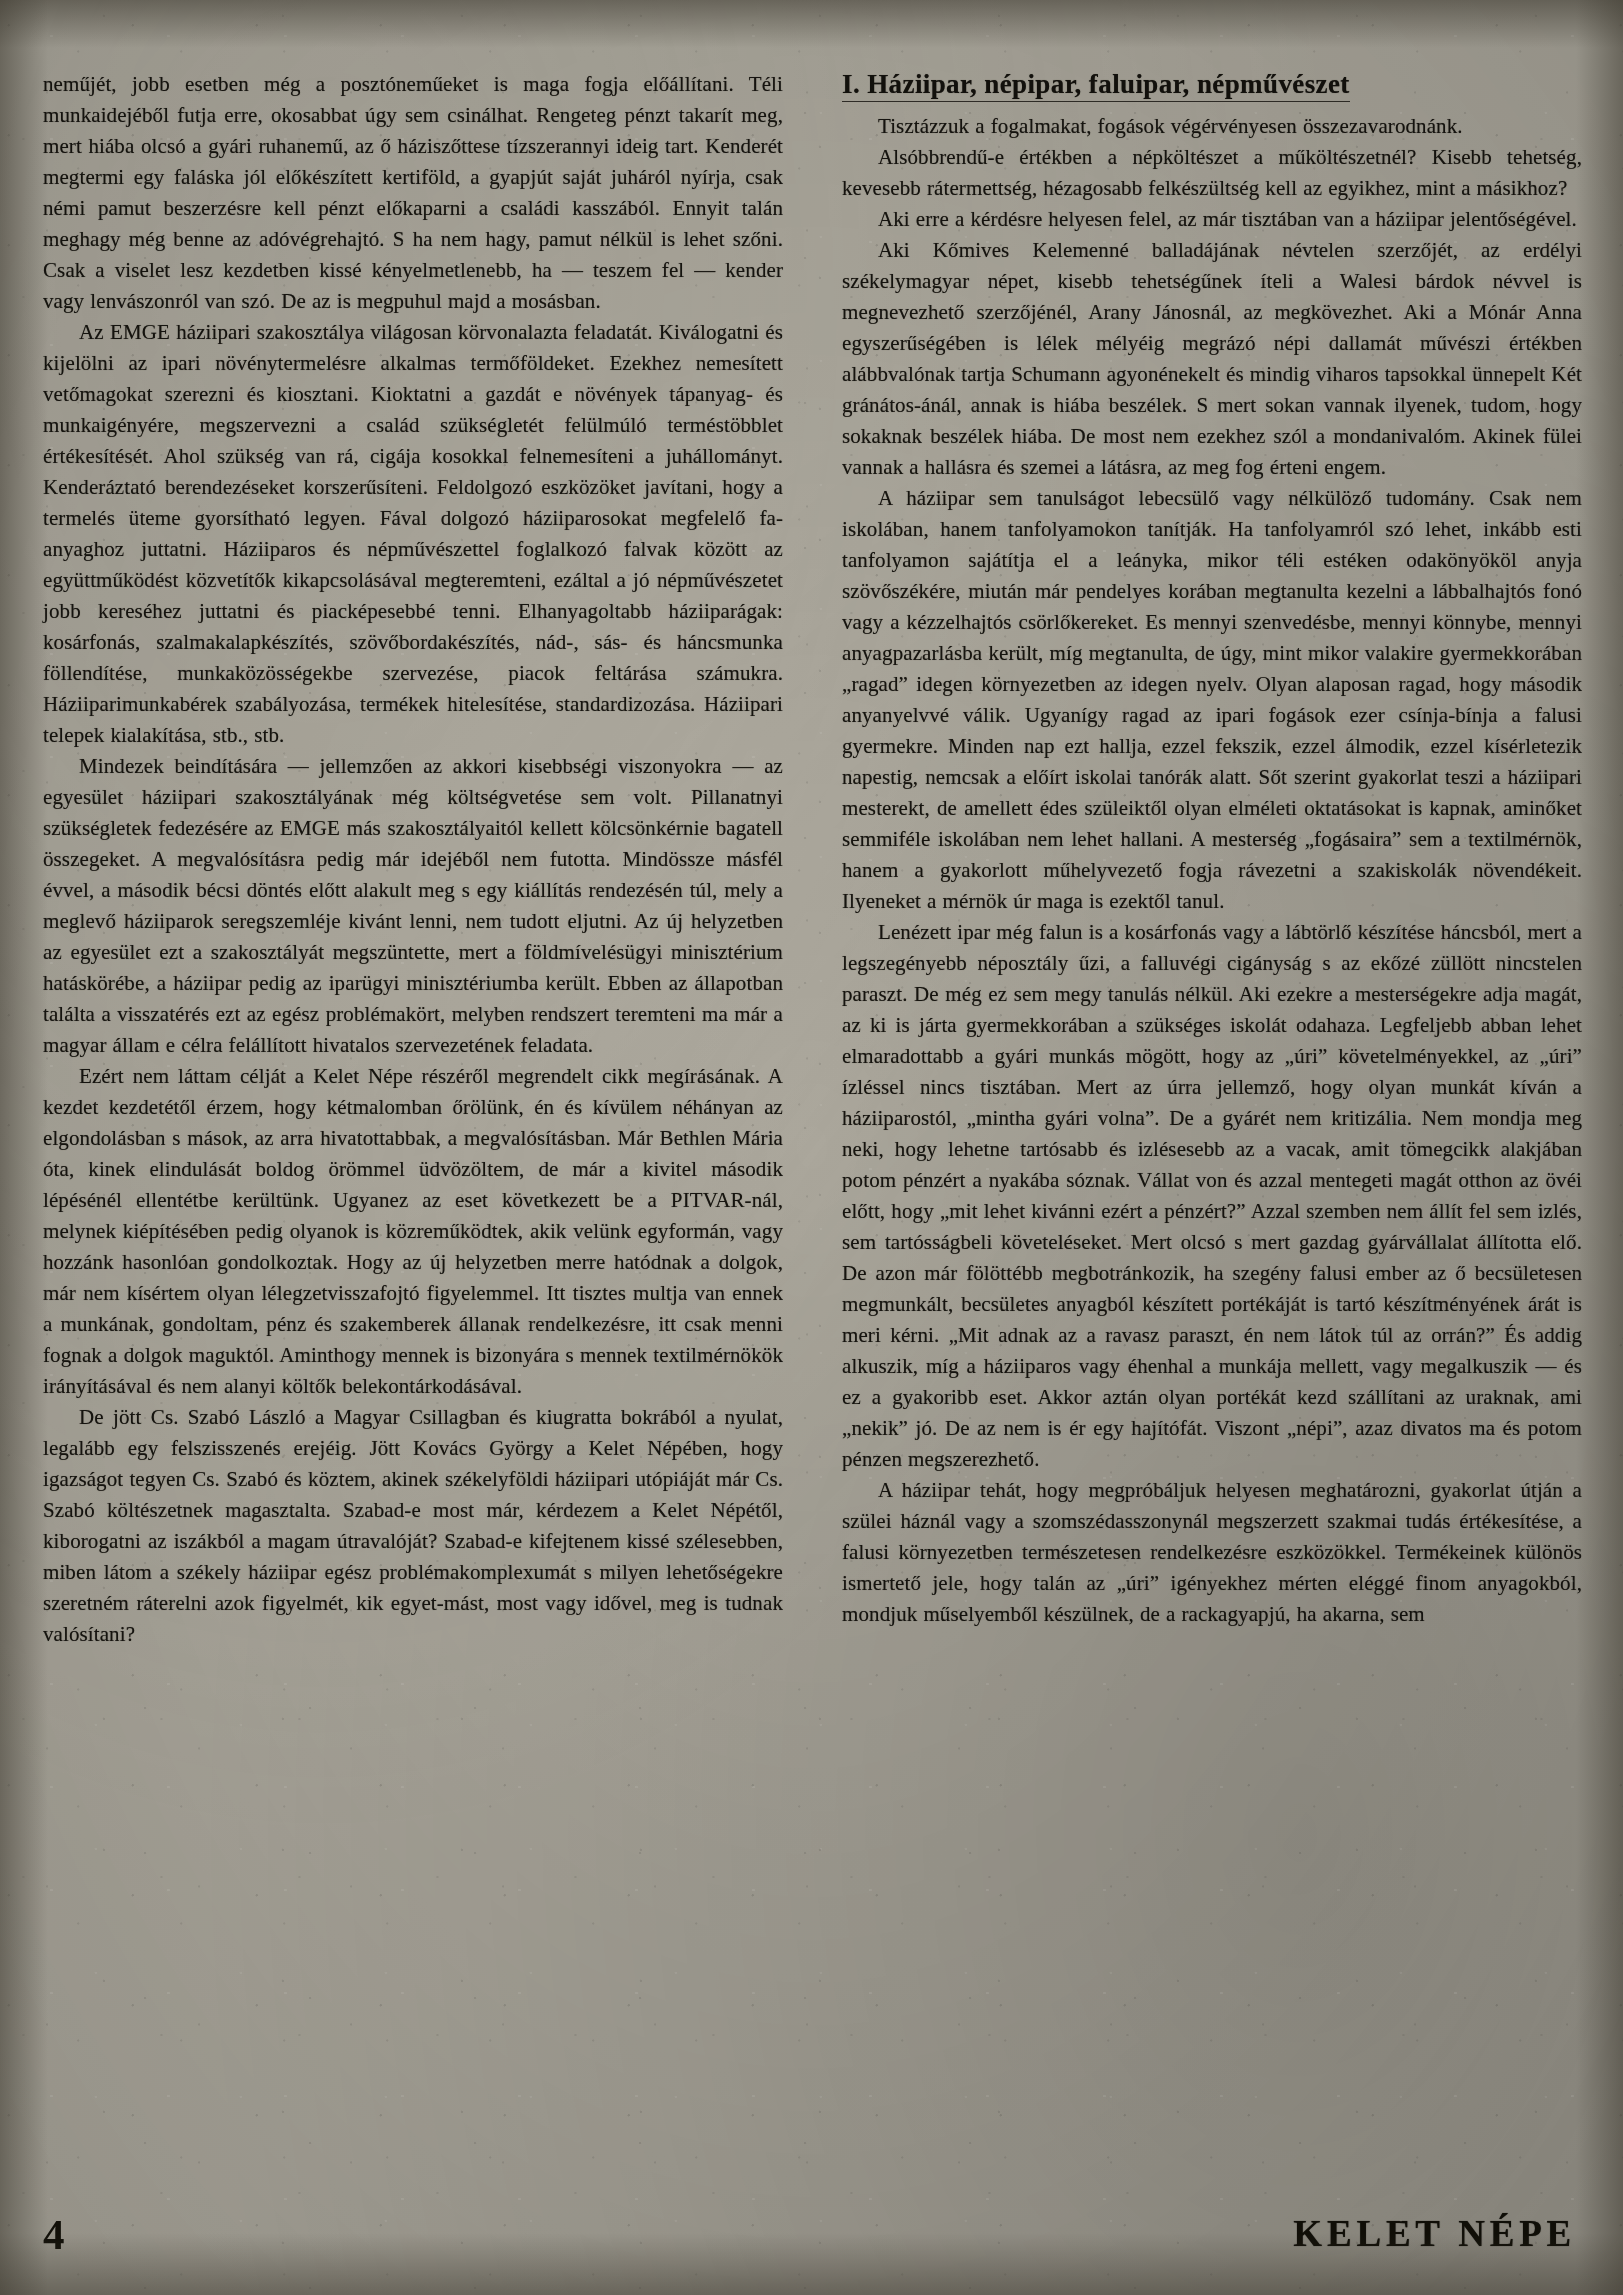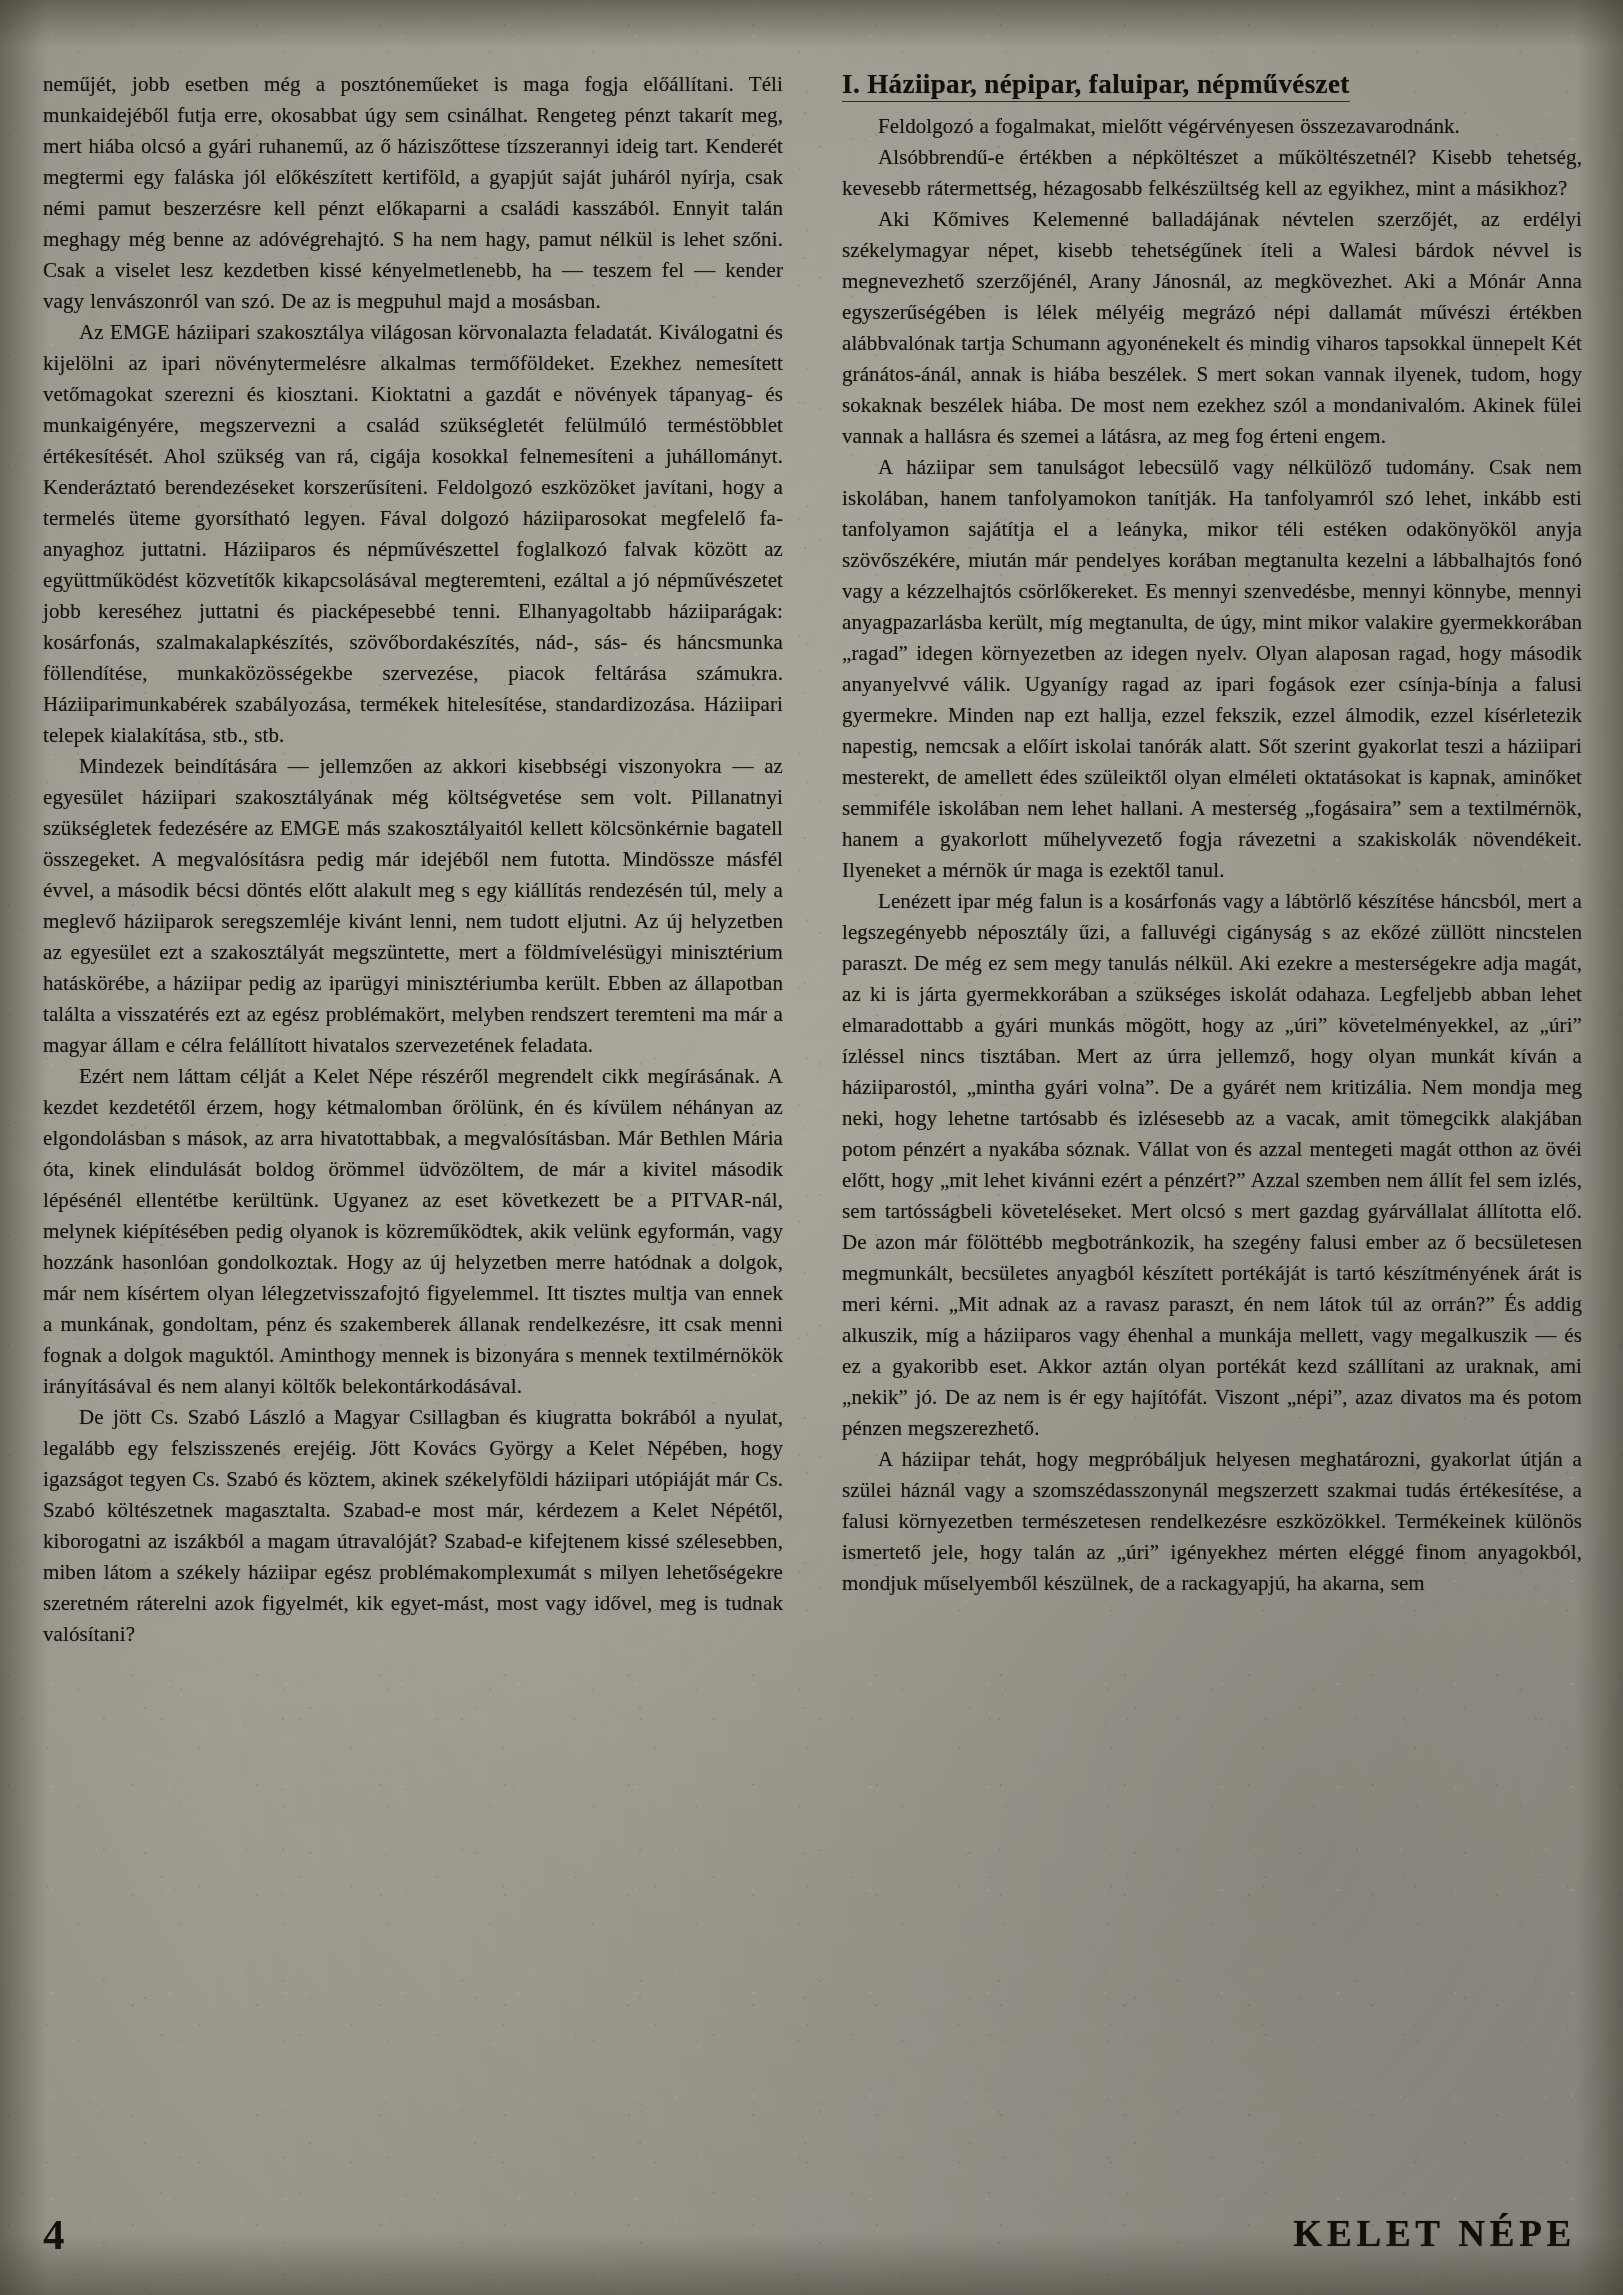--- a/index.html
+++ b/index.html
@@ -139,22 +139,23 @@
       <div class="col">
         <p class="para first">neműjét, jobb esetben még a posztóneműeket is maga fogja előállítani. Téli munkaidejéből futja erre, okosabbat úgy sem csinálhat. Rengeteg pénzt takarít meg, mert hiába olcsó a gyári ruhanemű, az ő háziszőttese tízszerannyi ideig tart. Kenderét megtermi egy faláska jól előkészített kertiföld, a gyapjút saját juháról nyírja, csak némi pamut beszerzésre kell pénzt előkaparni a családi kasszából. Ennyit talán meghagy még benne az adóvégrehajtó. S ha nem hagy, pamut nélkül is lehet szőni. Csak a viselet lesz kezdetben kissé kényelmetlenebb, ha — teszem fel — kender vagy lenvászonról van szó. De az is megpuhul majd a mosásban.</p>
         <p class="para">Az EMGE háziipari szakosztálya világosan körvonalazta feladatát. Kiválogatni és kijelölni az ipari növénytermelésre alkalmas termőföldeket. Ezekhez nemesített vetőmagokat szerezni és kiosztani. Kioktatni a gazdát e növények tápanyag- és munkaigényére, megszervezni a család szükségletét felülmúló terméstöbblet értékesítését. Ahol szükség van rá, cigája kosokkal felnemesíteni a juhállományt. Kenderáztató berendezéseket korszerűsíteni. Feldolgozó eszközöket javítani, hogy a termelés üteme gyorsítható legyen. Fával dolgozó háziiparosokat megfelelő fa-anyaghoz juttatni. Háziiparos és népművészettel foglalkozó falvak között az együttműködést közvetítők kikapcsolásával megteremteni, ezáltal a jó népművészetet jobb kereséhez juttatni és piacképesebbé tenni. Elhanyagoltabb háziiparágak: kosárfonás, szalmakalapkészítés, szövőbordakészítés, nád-, sás- és háncsmunka föllendítése, munkaközösségekbe szervezése, piacok feltárása számukra. Háziiparimunkabérek szabályozása, termékek hitelesítése, standardizozása. Háziipari telepek kialakítása, stb., stb.</p>
         <p class="para">Mindezek beindítására — jellemzően az akkori kisebbségi viszonyokra — az egyesület háziipari szakosztályának még költségvetése sem volt. Pillanatnyi szükségletek fedezésére az EMGE más szakosztályaitól kellett kölcsönkérnie bagatell összegeket. A megvalósításra pedig már idejéből nem futotta. Mindössze másfél évvel, a második bécsi döntés előtt alakult meg s egy kiállítás rendezésén túl, mely a meglevő háziiparok seregszemléje kivánt lenni, nem tudott eljutni. Az új helyzetben az egyesület ezt a szakosztályát megszüntette, mert a földmívelésügyi minisztérium hatáskörébe, a háziipar pedig az iparügyi minisztériumba került. Ebben az állapotban találta a visszatérés ezt az egész problémakört, melyben rendszert teremteni ma már a magyar állam e célra felállított hivatalos szervezetének feladata.</p>
         <p class="para">Ezért nem láttam célját a Kelet Népe részéről megrendelt cikk megírásának. A kezdet kezdetétől érzem, hogy kétmalomban őrölünk, én és kívülem néhányan az elgondolásban s mások, az arra hivatottabbak, a megvalósításban. Már Bethlen Mária óta, kinek elindulását boldog örömmel üdvözöltem, de már a kivitel második lépésénél ellentétbe kerültünk. Ugyanez az eset következett be a PITVAR-nál, melynek kiépítésében pedig olyanok is közreműködtek, akik velünk egyformán, vagy hozzánk hasonlóan gondolkoztak. Hogy az új helyzetben merre hatódnak a dolgok, már nem kísértem olyan lélegzetvisszafojtó figyelemmel. Itt tisztes multja van ennek a munkának, gondoltam, pénz és szakemberek állanak rendelkezésre, itt csak menni fognak a dolgok maguktól. Aminthogy mennek is bizonyára s mennek textilmérnökök irányításával és nem alanyi költők belekontárkodásával.</p>
         <p class="para">De jött Cs. Szabó László a Magyar Csillagban és kiugratta bokrából a nyulat, legalább egy felszisszenés erejéig. Jött Kovács György a Kelet Népében, hogy igazságot tegyen Cs. Szabó és köztem, akinek székelyföldi háziipari utópiáját már Cs. Szabó költészetnek magasztalta. Szabad-e most már, kérdezem a Kelet Népétől, kiborogatni az iszákból a magam útravalóját? Szabad-e kifejtenem kissé szélesebben, miben látom a székely háziipar egész problémakomplexumát s milyen lehetőségekre szeretném ráterelni azok figyelmét, kik egyet-mást, most vagy idővel, meg is tudnak valósítani?</p>
       </div>
 
       <div class="col">
         <h2 class="section-title"><span class="u">I. Háziipar, népipar, faluipar, népművészet</span></h2>
-        <p class="para">Feldolgozó a fogalmakat, mielőtt végérvényesen összezavarodnánk.</p>
+        <p class="para">Tisztázzuk a fogalmakat, fogások végérvényesen összezavarodnánk.</p>
         <p class="para">Alsóbbrendű-e értékben a népköltészet a műköltészetnél? Kisebb tehetség, kevesebb rátermettség, hézagosabb felkészültség kell az egyikhez, mint a másikhoz?</p>
+        <p class="para">Aki erre a kérdésre helyesen felel, az már tisztában van a háziipar jelentőségével.</p>
         <p class="para">Aki Kőmives Kelemenné balladájának névtelen szerzőjét, az erdélyi székelymagyar népet, kisebb tehetségűnek íteli a Walesi bárdok névvel is megnevezhető szerzőjénél, Arany Jánosnál, az megkövezhet. Aki a Mónár Anna egyszerűségében is lélek mélyéig megrázó népi dallamát művészi értékben alábbvalónak tartja Schumann agyonénekelt és mindig viharos tapsokkal ünnepelt Két gránátos-ánál, annak is hiába beszélek. S mert sokan vannak ilyenek, tudom, hogy sokaknak beszélek hiába. De most nem ezekhez szól a mondanivalóm. Akinek fülei vannak a hallásra és szemei a látásra, az meg fog érteni engem.</p>
         <p class="para">A háziipar sem tanulságot lebecsülő vagy nélkülöző tudomány. Csak nem iskolában, hanem tanfolyamokon tanítják. Ha tanfolyamról szó lehet, inkább esti tanfolyamon sajátítja el a leányka, mikor téli estéken odakönyököl anyja szövőszékére, miután már pendelyes korában megtanulta kezelni a lábbalhajtós fonó vagy a kézzelhajtós csörlőkereket. Es mennyi szenvedésbe, mennyi könnybe, mennyi anyagpazarlásba került, míg megtanulta, de úgy, mint mikor valakire gyermekkorában „ragad” idegen környezetben az idegen nyelv. Olyan alaposan ragad, hogy második anyanyelvvé válik. Ugyanígy ragad az ipari fogások ezer csínja-bínja a falusi gyermekre. Minden nap ezt hallja, ezzel fekszik, ezzel álmodik, ezzel kísérletezik napestig, nemcsak a előírt iskolai tanórák alatt. Sőt szerint gyakorlat teszi a háziipari mesterekt, de amellett édes szüleiktől olyan elméleti oktatásokat is kapnak, aminőket semmiféle iskolában nem lehet hallani. A mesterség „fogásaira” sem a textilmérnök, hanem a gyakorlott műhelyvezető fogja rávezetni a szakiskolák növendékeit. Ilyeneket a mérnök úr maga is ezektől tanul.</p>
         <p class="para">Lenézett ipar még falun is a kosárfonás vagy a lábtörlő készítése háncsból, mert a legszegényebb néposztály űzi, a falluvégi cigányság s az ekőzé züllött nincstelen paraszt. De még ez sem megy tanulás nélkül. Aki ezekre a mesterségekre adja magát, az ki is járta gyermekkorában a szükséges iskolát odahaza. Legfeljebb abban lehet elmaradottabb a gyári munkás mögött, hogy az „úri” követelményekkel, az „úri” ízléssel nincs tisztában. Mert az úrra jellemző, hogy olyan munkát kíván a háziiparostól, „mintha gyári volna”. De a gyárét nem kritizália. Nem mondja meg neki, hogy lehetne tartósabb és izlésesebb az a vacak, amit tömegcikk alakjában potom pénzért a nyakába sóznak. Vállat von és azzal mentegeti magát otthon az övéi előtt, hogy „mit lehet kivánni ezért a pénzért?” Azzal szemben nem állít fel sem izlés, sem tartósságbeli követeléseket. Mert olcsó s mert gazdag gyárvállalat állította elő. De azon már fölöttébb megbotránkozik, ha szegény falusi ember az ő becsületesen megmunkált, becsületes anyagból készített portékáját is tartó készítményének árát is meri kérni. „Mit adnak az a ravasz paraszt, én nem látok túl az orrán?” És addig alkuszik, míg a háziiparos vagy éhenhal a munkája mellett, vagy megalkuszik — és ez a gyakoribb eset. Akkor aztán olyan portékát kezd szállítani az uraknak, ami „nekik” jó. De az nem is ér egy hajítófát. Viszont „népi”, azaz divatos ma és potom pénzen megszerezhető.</p>
         <p class="para">A háziipar tehát, hogy megpróbáljuk helyesen meghatározni, gyakorlat útján a szülei háznál vagy a szomszédasszonynál megszerzett szakmai tudás értékesítése, a falusi környezetben természetesen rendelkezésre eszközökkel. Termékeinek különös ismertető jele, hogy talán az „úri” igényekhez mérten eléggé finom anyagokból, mondjuk műselyemből készülnek, de a rackagyapjú, ha akarna, sem</p>
       </div>
 
     </div>
   </div>
 
   <div class="footer">

